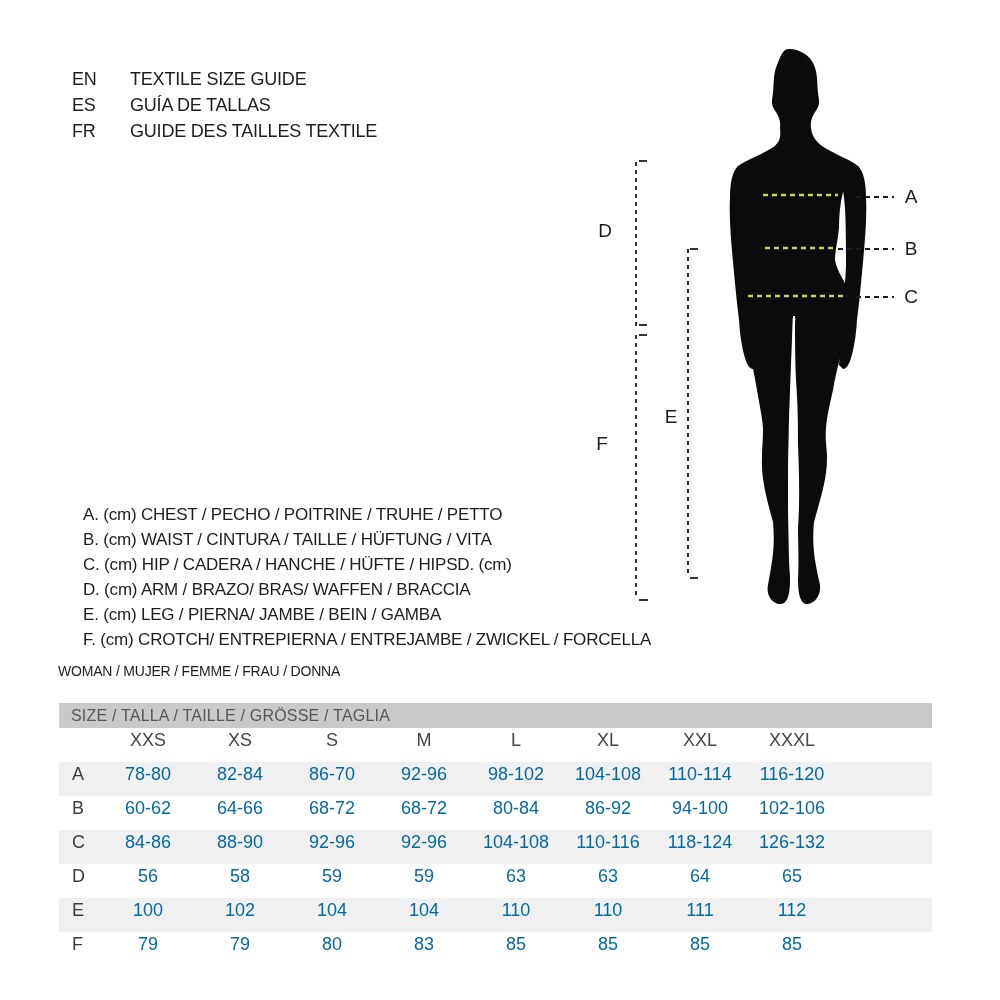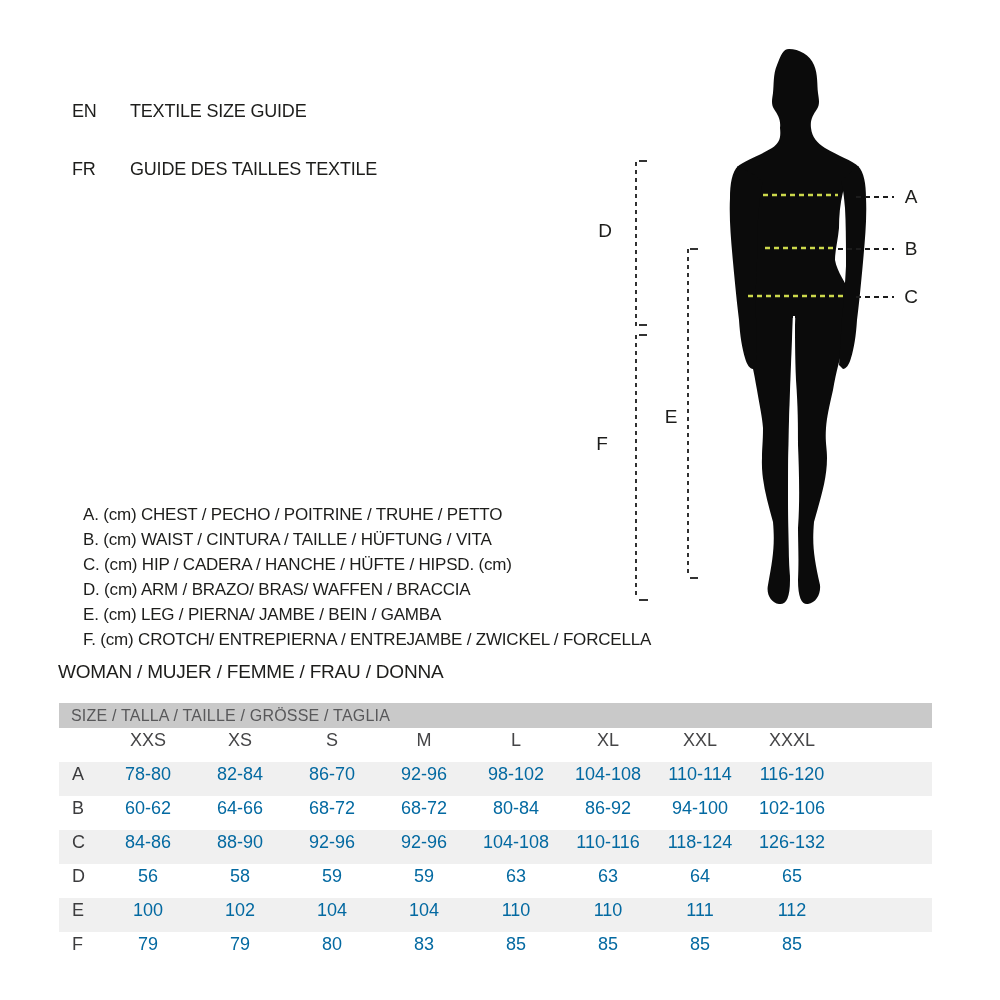--- a/index.html
+++ b/index.html
@@ -2,33 +2,33 @@
 <html><head>
 <meta charset="utf-8">
 <style>
   html,body{margin:0;padding:0;background:#ffffff;}
   .page{
     position:relative;width:1000px;height:1000px;background:#ffffff;overflow:hidden;
     font-family:"Liberation Sans","DejaVu Sans",sans-serif;color:#1d1d1b;
   }
   
   .lang-list{position:absolute;left:72px;top:66px;}
-  .lang-row{height:26px;line-height:26px;font-size:18px;letter-spacing:-0.2px;white-space:nowrap;margin-top:32px;}
+  .lang-row{height:26px;line-height:26px;font-size:18px;letter-spacing:-0.2px;white-space:nowrap;}
   .lang-code{display:inline-block;width:58px;}
   
   .fig-svg{position:absolute;left:0;top:0;width:1000px;height:1000px;}
   .fig-label{
     position:absolute;transform:translate(-50%,-50%);
     font-size:19px;letter-spacing:0;color:#1d1d1b;white-space:nowrap;
   }
   
   .measure-list{position:absolute;left:68px;top:502px;}
   .measure-row{height:25px;line-height:25px;font-size:17px;letter-spacing:-0.2px;white-space:nowrap;margin-left:15px;}
   
-  .gender-line{position:absolute;left:58px;top:659px;height:25px;line-height:25px;font-size:19px;letter-spacing:-0.2px;}
+  .gender-line{position:absolute;left:58px;top:659px;height:25px;line-height:25px;font-size:14px;letter-spacing:-0.2px;}
   
   .size-table{position:absolute;left:59px;top:703px;width:873px;}
   .t-title{
     height:25px;line-height:25px;background:#c9c9c9;color:#58585a;
     font-size:16px;padding-left:12px;letter-spacing:0.2px;box-sizing:border-box;
   }
   .t-row{
     display:grid;grid-template-columns:43px repeat(8,92px) 1fr;
     height:34px;line-height:25px;font-size:18px;
   }
@@ -39,20 +39,23 @@
   .filler{}
 </style>
 </head>
 <body>
 
 <div class="page">
 
   <div class="lang-list">
     <div class="lang-row">
       <span class="lang-code">EN</span><span>TEXTILE SIZE GUIDE</span>
+    </div>
+    <div class="lang-row">
+      <span class="lang-code">ES</span><span>GUÍA DE TALLAS</span>
     </div>
     <div class="lang-row">
       <span class="lang-code">FR</span><span>GUIDE DES TAILLES TEXTILE</span>
     </div>
   </div>
 
   <svg class="fig-svg" viewBox="0 0 1000 1000" xmlns="http://www.w3.org/2000/svg">
 
     <path fill="#0b0b0b" d="M789,49
       C799,49 810,55 814,65 C818,74 817,85 818,93 C819,100 820,104 817,109

